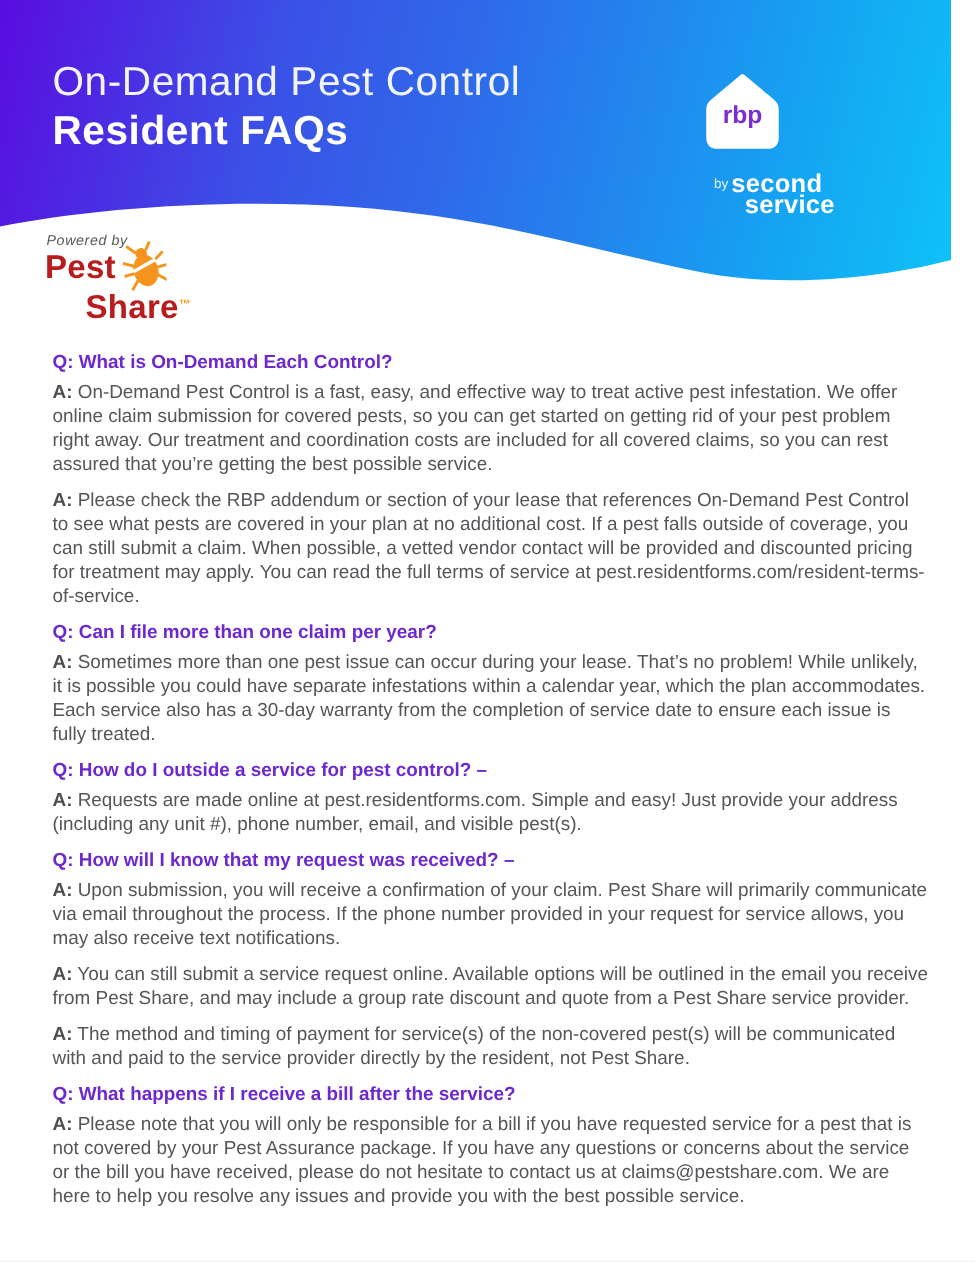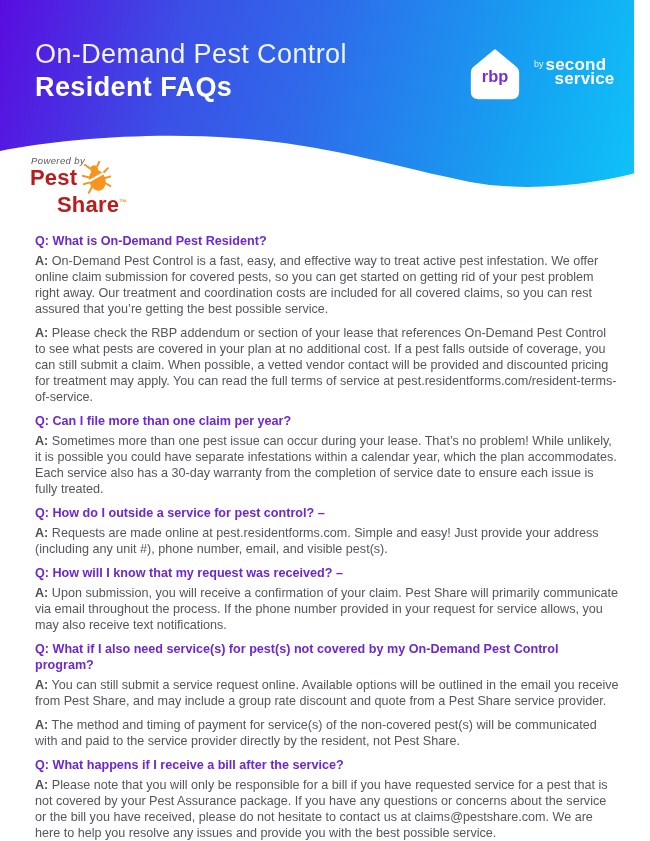--- a/index.html
+++ b/index.html
@@ -19,21 +19,21 @@
   }
   .wave{position:absolute;bottom:0;left:0;display:block;}
   .title-block{position:absolute;left:35px;top:38px;color:#ffffff;}
   .title-line1{
     margin:0;font-size:27px;font-weight:400;letter-spacing:0.4px;line-height:33px;color:#f2f4fb;
   }
   .title-line2{
     margin:0;font-size:27px;font-weight:700;letter-spacing:0.4px;line-height:33px;color:#ffffff;
   }
   
-  .brand{position:absolute;left:466px;top:46px;display:flex;align-items:flex-start;}
+  .brand{position:absolute;left:466px;top:46px;display:flex;align-items:flex-start;flex-direction:column;}
   .rbp-mark{width:58px;height:58px;display:block;}
   .sn-logo{display:flex;align-items:flex-start;margin-left:10px;margin-top:12px;justify-content:space-between;}
   .sn-by{font-size:9px;color:#e6f4fd;margin-top:1px;margin-right:2px;font-weight:400;}
   .sn-words{color:#ffffff;font-weight:700;font-size:17px;line-height:14px;letter-spacing:0.2px;}
   .sn-nature{margin-left:9px;}
   
   .powered{position:absolute;left:30px;top:155px;}
   .powered-label{font-size:9.5px;color:#58585a;letter-spacing:0.4px;margin:0 0 1px 1px;font-weight:400;font-style:italic;}
   .pest-row{display:flex;align-items:flex-start;}
   .pest-word,.share-word{
@@ -104,21 +104,21 @@
       </svg>
     </div>
     <div class="share-row">
       <span class="share-word">Share</span><span class="tm">™</span>
     </div>
   </div>
 
   <div class="content">
 
     <div class="faq">
-      <h3 class="q">Q: What is On-Demand Pest Resident?</h3>
+      <h3 class="q">Q: What is On-Demand Each Control?</h3>
       <p class="a"><b class="a-prefix">A:</b> <span>On-Demand Pest Control is a fast, easy, and effective way to treat active pest infestation. We offer online claim submission for covered pests, so you can get started on getting rid of your pest problem right away. Our treatment and coordination costs are included for all covered claims, so you can rest assured that you’re getting the best possible service.</span></p>
     </div>
 
     <div class="faq">
       <p class="a"><b class="a-prefix">A:</b> <span>Please check the RBP addendum or section of your lease that references On-Demand Pest Control to see what pests are covered in your plan at no additional cost. If a pest falls outside of coverage, you can still submit a claim. When possible, a vetted vendor contact will be provided and discounted pricing for treatment may apply. You can read the full terms of service at pest.residentforms.com/resident-terms-of-service.</span></p>
     </div>
 
     <div class="faq">
       <h3 class="q">Q: Can I file more than one claim per year?</h3>
       <p class="a"><b class="a-prefix">A:</b> <span>Sometimes more than one pest issue can occur during your lease. That’s no problem! While unlikely, it is possible you could have separate infestations within a calendar year, which the plan accommodates. Each service also has a 30-day warranty from the completion of service date to ensure each issue is fully treated.</span></p>
@@ -128,21 +128,20 @@
       <h3 class="q">Q: How do I outside a service for pest control? –</h3>
       <p class="a"><b class="a-prefix">A:</b> <span>Requests are made online at pest.residentforms.com. Simple and easy! Just provide your address (including any unit #), phone number, email, and visible pest(s).</span></p>
     </div>
 
     <div class="faq">
       <h3 class="q">Q: How will I know that my request was received? –</h3>
       <p class="a"><b class="a-prefix">A:</b> <span>Upon submission, you will receive a confirmation of your claim. Pest Share will primarily communicate via email throughout the process. If the phone number provided in your request for service allows, you may also receive text notifications.</span></p>
     </div>
 
     <div class="faq">
-      <h3 class="q">Q: What if I also need service(s) for pest(s) not covered by my On-Demand Pest Control program?</h3>
       <p class="a"><b class="a-prefix">A:</b> <span>You can still submit a service request online. Available options will be outlined in the email you receive from Pest Share, and may include a group rate discount and quote from a Pest Share service provider.</span></p>
     </div>
 
     <div class="faq">
       <p class="a"><b class="a-prefix">A:</b> <span>The method and timing of payment for service(s) of the non-covered pest(s) will be communicated with and paid to the service provider directly by the resident, not Pest Share.</span></p>
     </div>
 
     <div class="faq">
       <h3 class="q">Q: What happens if I receive a bill after the service?</h3>
       <p class="a"><b class="a-prefix">A:</b> <span>Please note that you will only be responsible for a bill if you have requested service for a pest that is not covered by your Pest Assurance package. If you have any questions or concerns about the service or the bill you have received, please do not hesitate to contact us at claims@pestshare.com. We are here to help you resolve any issues and provide you with the best possible service.</span></p>

